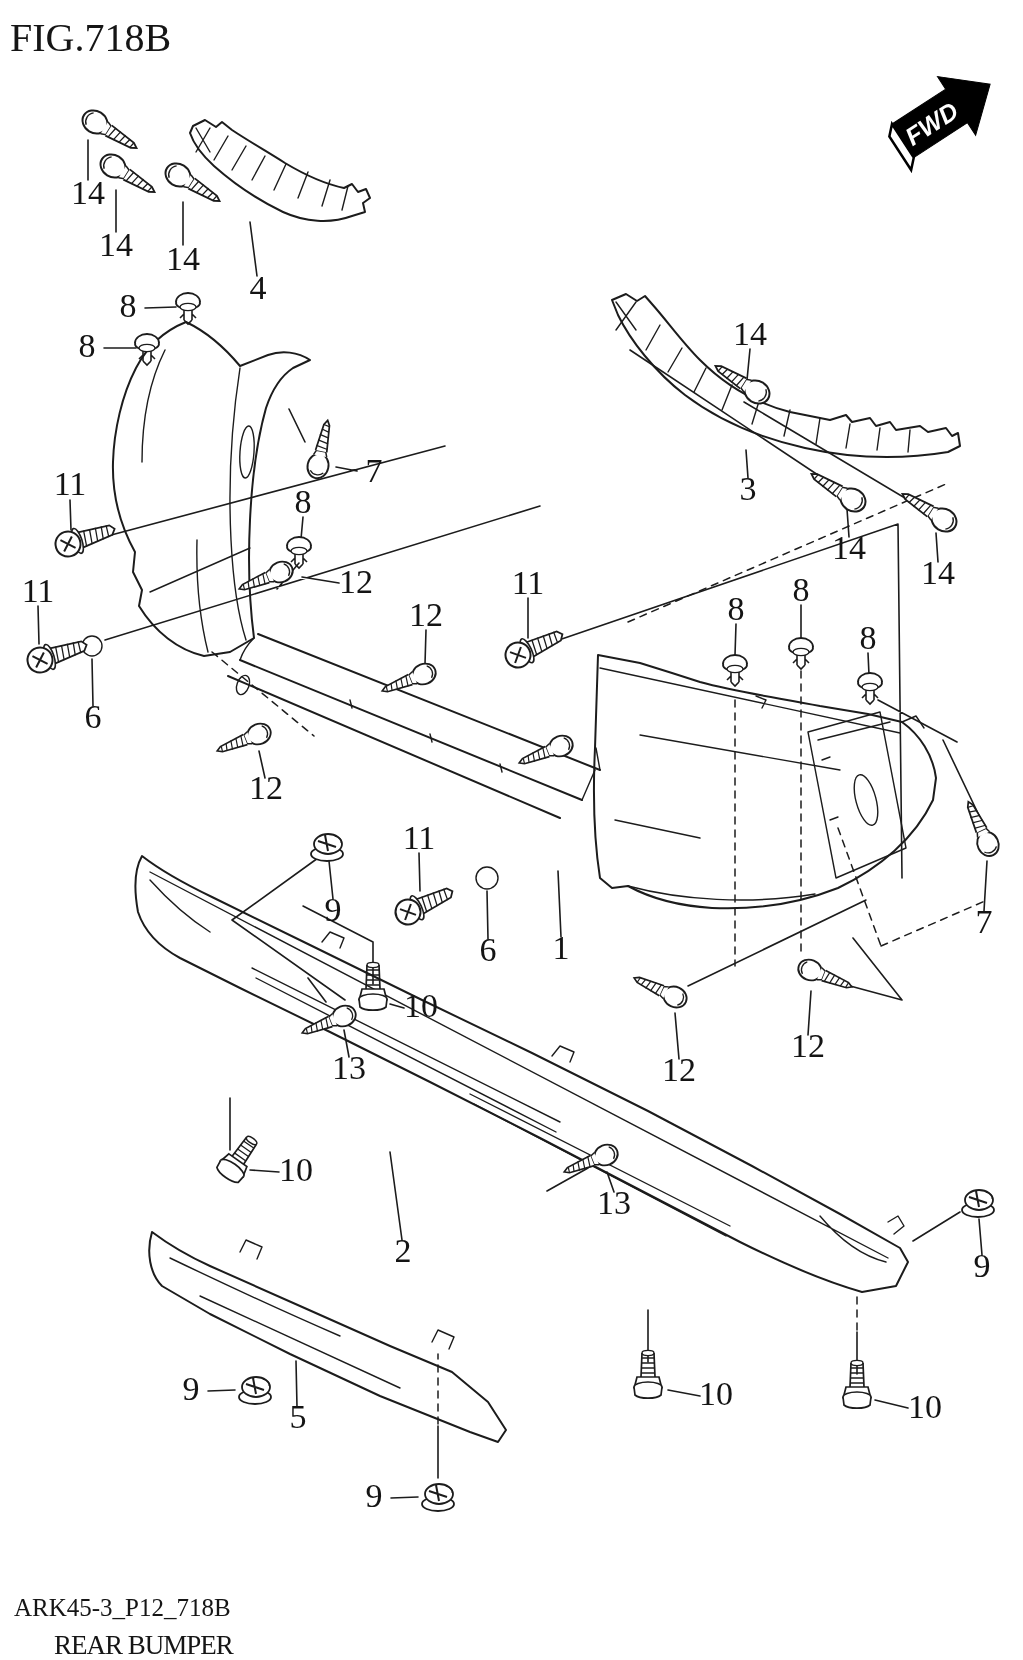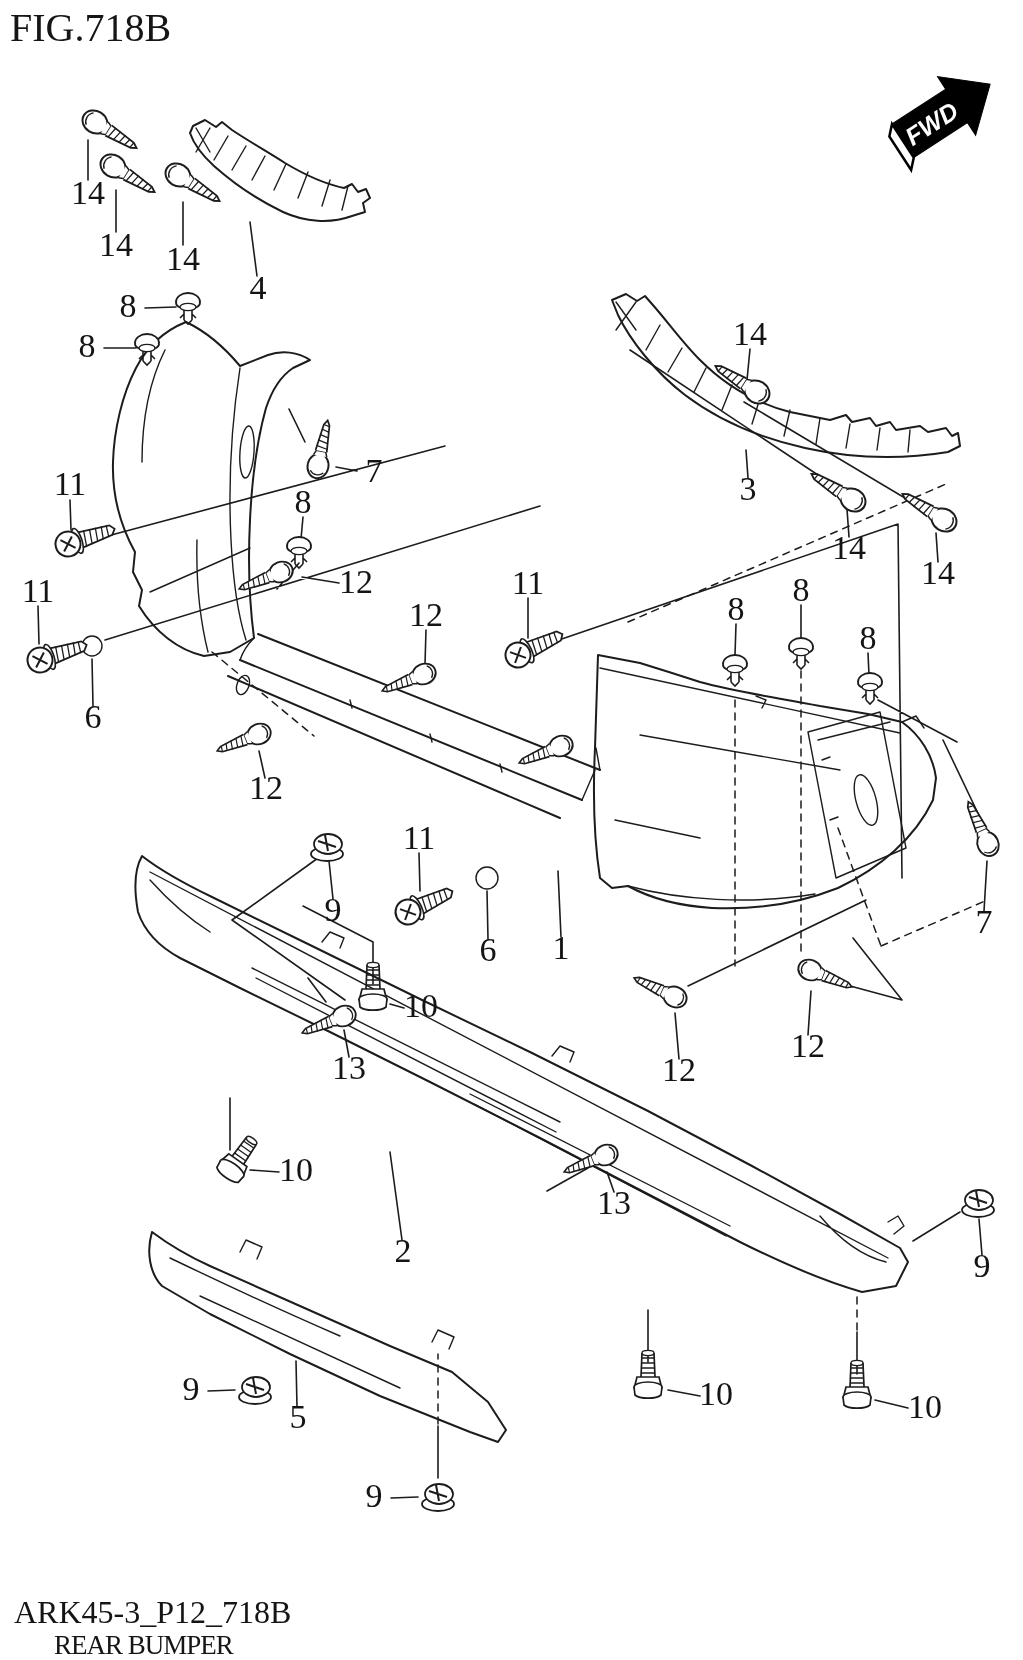--- a/index.html
+++ b/index.html
@@ -1,19 +1,19 @@
 <!DOCTYPE html>
 <html><head>
 <meta charset="utf-8">
 <style>
   html,body{margin:0;padding:0;background:#fff;}
   .page{position:relative;width:1023px;height:1660px;background:#ffffff;overflow:hidden;
         font-family:"Liberation Serif","DejaVu Serif",serif;color:#111;}
-  .fig-title{position:absolute;left:10px;top:4px;font-size:40px;letter-spacing:0px;color:#151515;}
-  .footer-code{position:absolute;left:14px;top:1594px;font-size:32px;color:#151515;}
+  .fig-title{position:absolute;left:10px;top:14px;font-size:40px;letter-spacing:0px;color:#151515;}
+  .footer-code{position:absolute;left:14px;top:1594px;font-size:25px;color:#151515;}
   .footer-name{position:absolute;left:14px;top:1630px;font-size:27px;letter-spacing:-1px;color:#151515;margin-left:40px;}
   svg.art{position:absolute;left:0;top:0;}
   .co{font-family:"Liberation Serif","DejaVu Serif",serif;font-size:34px;fill:#141414;}
   .ln{stroke:#1c1c1c;stroke-width:1.6;fill:none;stroke-linecap:round;}
   .dash{stroke:#1c1c1c;stroke-width:1.5;fill:none;stroke-dasharray:7 6;stroke-linecap:round;}
   .part{stroke:#1c1c1c;stroke-width:2;fill:none;stroke-linejoin:round;stroke-linecap:round;}
   .det{stroke:#1c1c1c;stroke-width:1.4;fill:none;stroke-linejoin:round;stroke-linecap:round;}
 </style>
 </head>
 <body>

